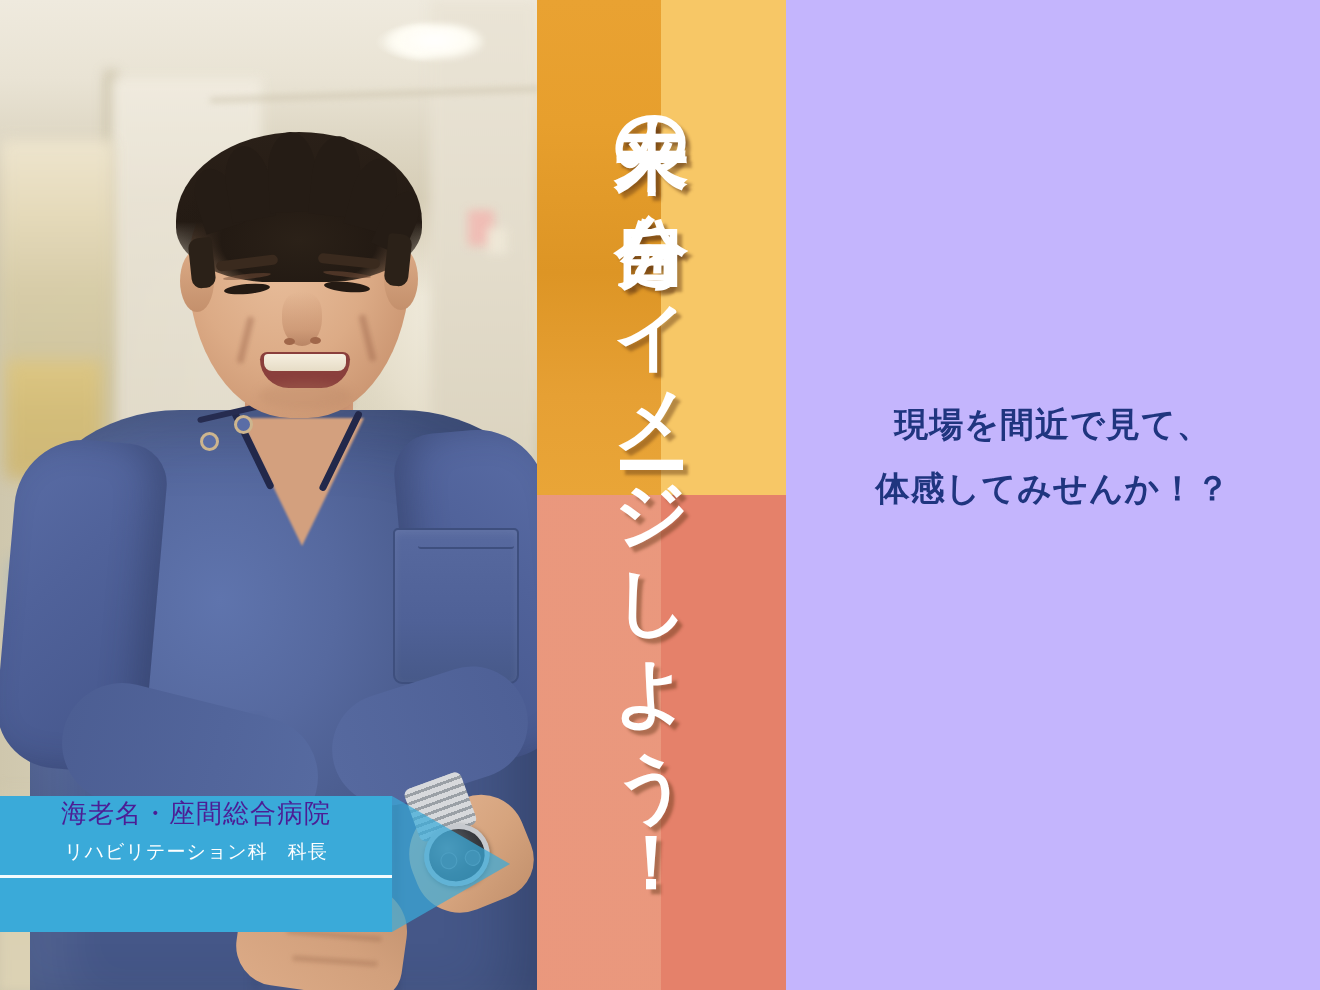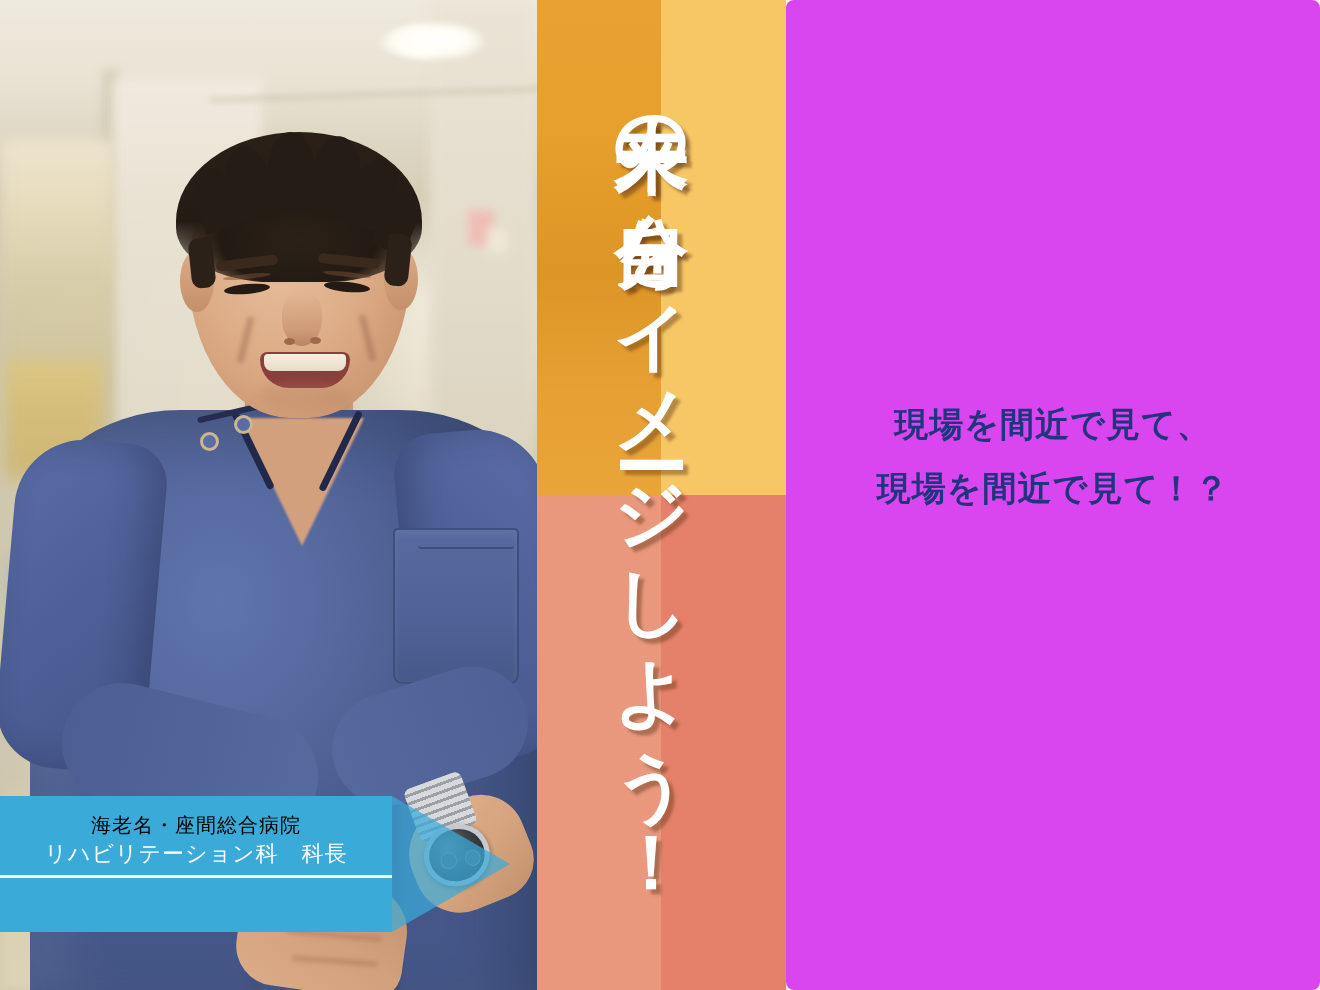--- a/index.html
+++ b/index.html
@@ -318,22 +318,21 @@
     background:linear-gradient(180deg,rgba(229,129,104,.80) 0%, rgba(229,129,104,.80) 100%);
   }
   .band-salmon-light{
     position:absolute;left:661px;top:495px;width:125px;height:495px;
     background:#e5816a;
   }
 
   
   .cream{
     position:absolute;left:786px;top:0;width:534px;height:990px;
-    background:#d946ef;
-    border-radius:8px;
+    background:#c4b5fd;
   }
   .cream-text{
     position:absolute;left:0;top:392px;width:534px;
     text-align:center;
     color:#1F357F;
     font-weight:bold;
     font-size:34px;
     line-height:64px;
     letter-spacing:1px;
     white-space:nowrap;
@@ -366,27 +365,27 @@
   .banner-arrow{
     position:absolute;left:0;top:0;width:510px;height:136px;
     background:rgba(58,170,217,.72);
     clip-path:polygon(0 0, 392px 0, 510px 68px, 392px 136px, 0 136px);
   }
   .banner-divider{
     position:absolute;left:0;top:79px;width:392px;height:3px;
     background:#ffffff;opacity:.95;
   }
   .banner-org{
-    position:absolute;left:0;top:16px;width:392px;text-align:center;
-    color:#000000;font-size:20px;letter-spacing:1px;white-space:nowrap;
+    position:absolute;left:0;top:0;width:392px;text-align:center;
+    color:#4c1d95;font-size:26px;letter-spacing:1px;white-space:nowrap;
     font-family:"DejaVu Sans","Liberation Sans",sans-serif;
   }
   .banner-role{
     position:absolute;left:0;top:43px;width:392px;text-align:center;
-    color:#fff;font-size:22px;letter-spacing:1px;white-space:nowrap;
+    color:#fff;font-size:19px;letter-spacing:1px;white-space:nowrap;
     font-family:"DejaVu Sans","Liberation Sans",sans-serif;
   }
   .banner-name{
     position:absolute;left:0;top:88px;width:392px;text-align:center;
     color:#fff;font-size:33px;letter-spacing:2px;white-space:nowrap;
     font-family:"DejaVu Sans","Liberation Sans",sans-serif;
   }
 </style>
 </head>
 <body>
@@ -474,21 +473,21 @@
   <div class="band-orange-dark"></div>
   <div class="band-orange-light"></div>
   <div class="band-salmon-dark"></div>
   <div class="band-salmon-light"></div>
 
   <div class="vheadline">未来の自分をイメージしよう！</div>
 
   <div class="cream">
     <div class="cream-text">
       <div>現場を間近で見て、</div>
-      <div>現場を間近で見て！？</div>
+      <div>体感してみせんか！？</div>
     </div>
   </div>
 
   <div class="banner-wrap">
     <div class="banner-arrow"></div>
     <div class="banner-solid"></div>
     <div class="banner-org">海老名・座間総合病院</div>
     <div class="banner-role">リハビリテーション科　科長</div>
     <div class="banner-divider"></div>
   </div>

